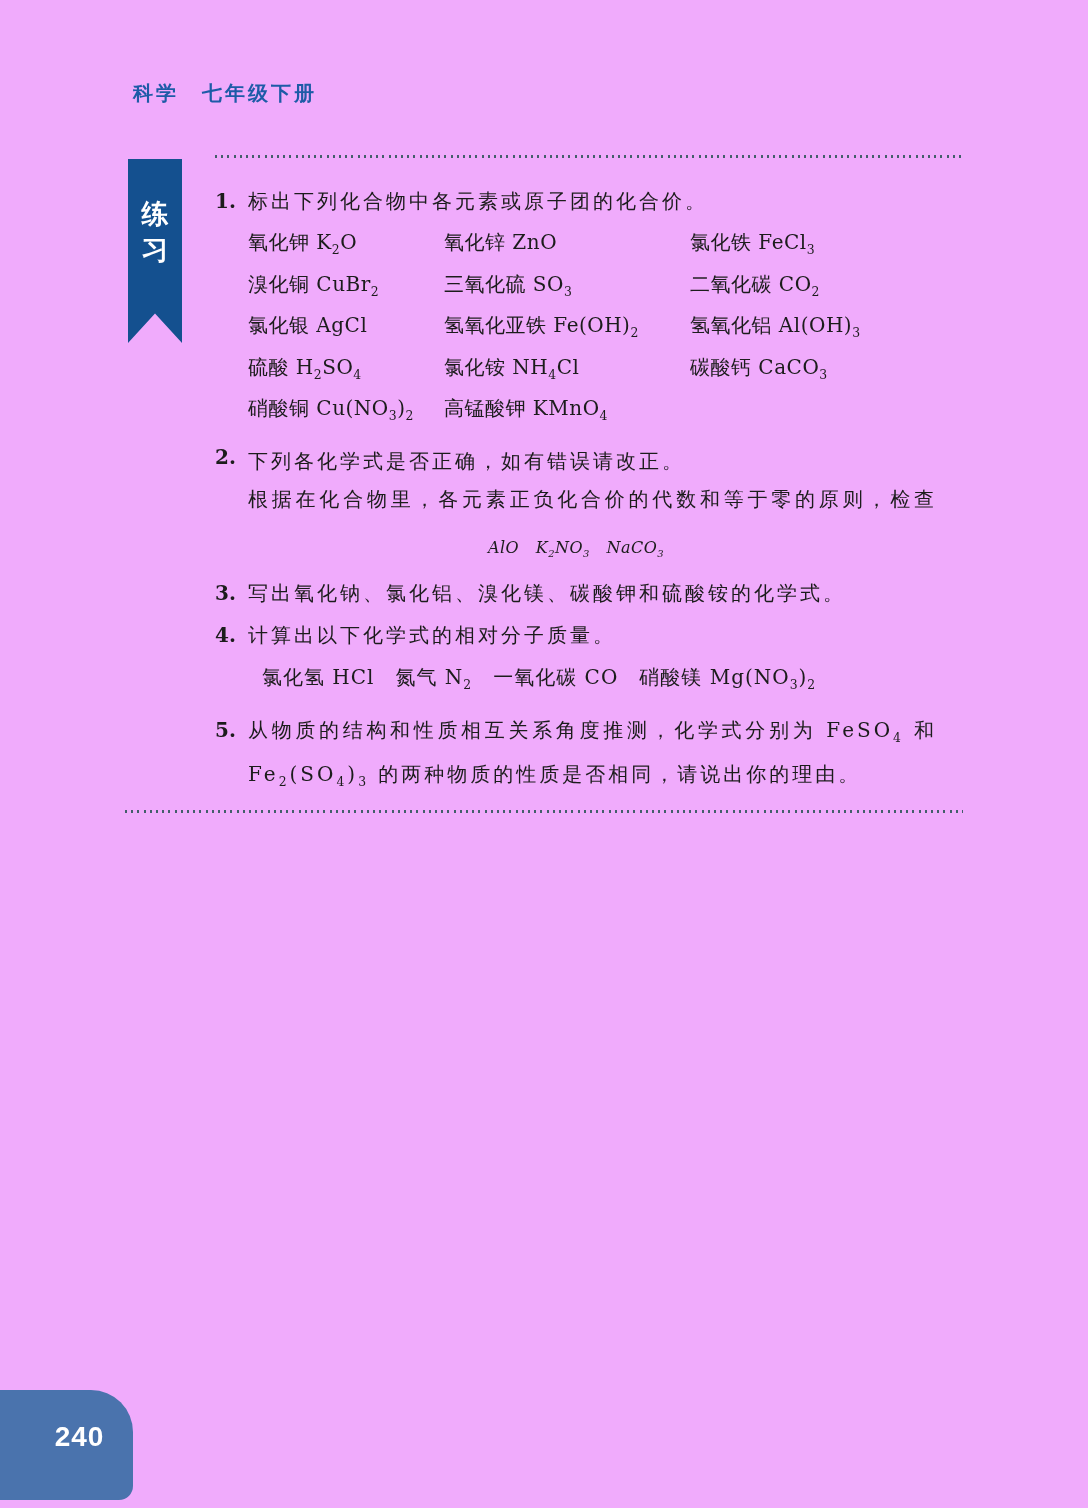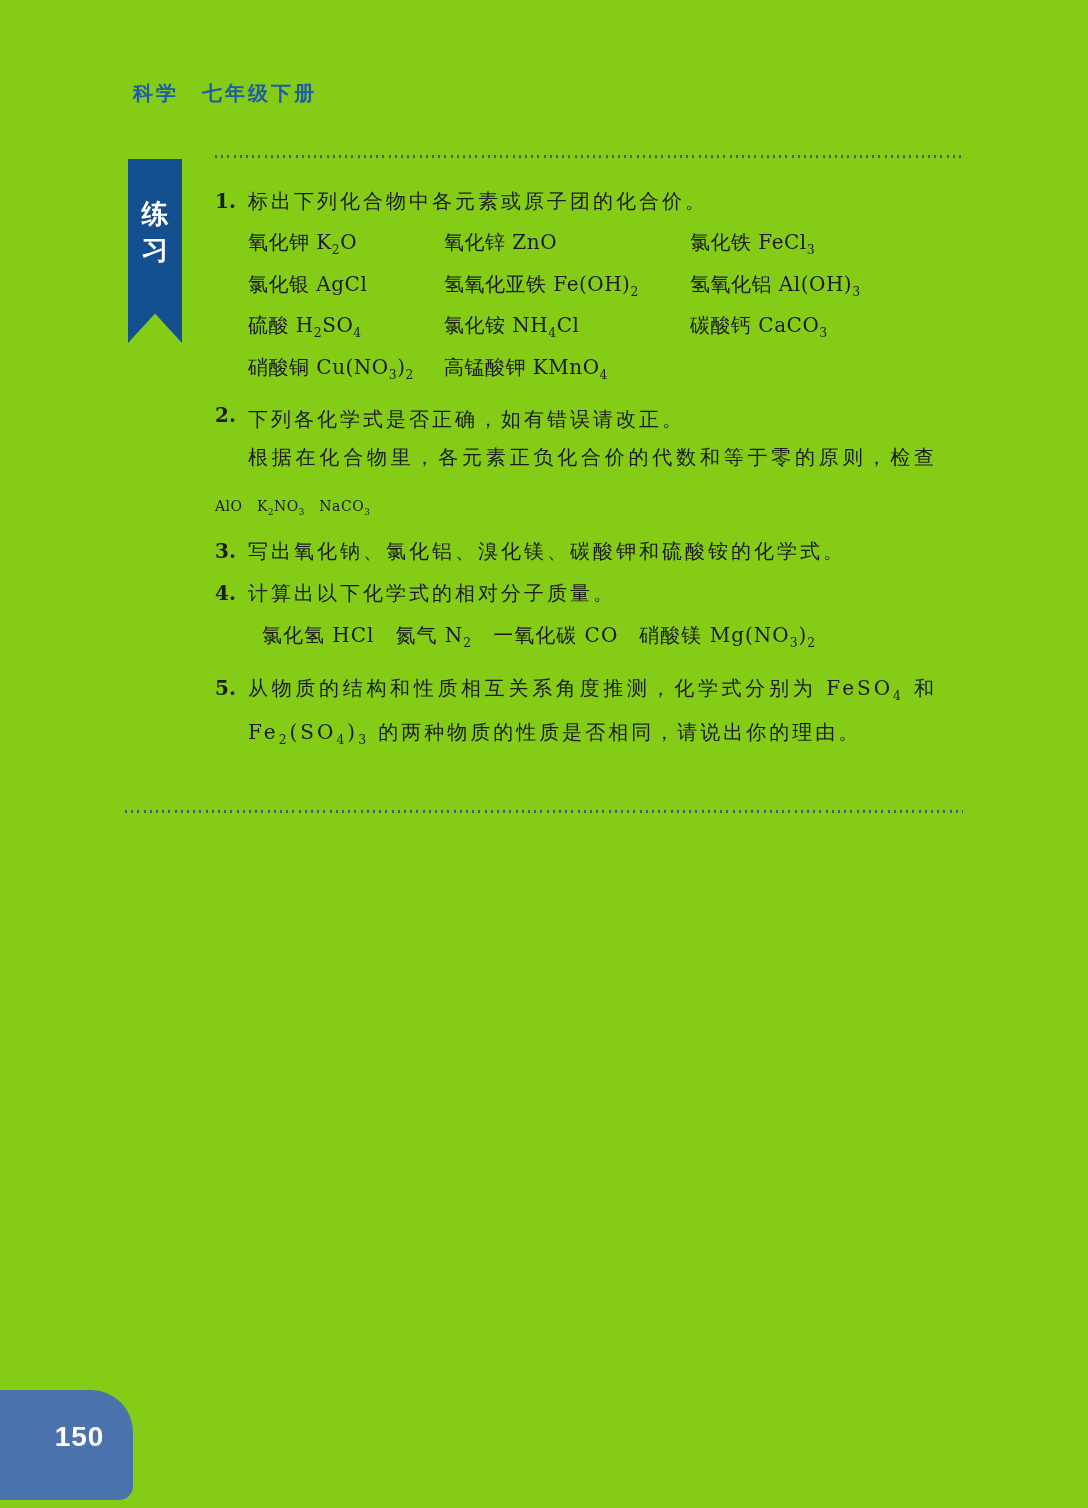--- a/index.html
+++ b/index.html
@@ -5,21 +5,21 @@
   :root{
     --header_blue:#1d5ba7;
     --ribbon_blue:#14508f;
     --tab_blue:#4a73ad;
     --dot_color:#435e6b;
     --text_color:#1c1c1c;
   }
   *{margin:0;padding:0;box-sizing:border-box;}
   body{background:#ffffff;}
   .page{
-    position:relative;width:1088px;height:1508px;background:#84cc16;overflow:hidden;
+    position:relative;width:1088px;height:1508px;background:#f0abfc;overflow:hidden;
     font-family:"DejaVu Serif","Liberation Serif",serif;color:var(--text_color);
   }
   
   .header{
     position:absolute;left:133px;top:80px;
     font-family:"Liberation Sans","DejaVu Sans",sans-serif;
     font-weight:bold;font-size:20px;letter-spacing:3px;color:var(--header_blue);
   }
   
   .dots{
@@ -48,22 +48,22 @@
   .stretch{text-align:justify;text-align-last:justify;}
   sub{font-size:0.62em;line-height:0;}
   
   .rows{margin-top:6px;}
   .crow{display:grid;grid-template-columns:196px 246px 1fr;height:41.5px;line-height:41.5px;}
   .crow span{letter-spacing:0.5px;white-space:nowrap;}
   
   .q2{margin-top:12px;}
   .q2 .qtext{line-height:38px;}
   .center-formulas{
-    margin-top:14px;margin-left:-33px;
-    font-size:14px;line-height:32px;letter-spacing:0.5px;
+    margin-top:14px;margin-left:-33px;text-align:center;
+    font-size:16px;line-height:32px;letter-spacing:0.5px;font-style:italic;
   }
   
   .q3{margin-top:14px;}
   .q4{margin-top:12px;}
   .formline{margin-top:10px;margin-left:14px;line-height:34px;letter-spacing:1px;font-size:20px;}
   .q5{margin-top:14px;}
   .q5 .qtext{line-height:44px;}
   .q5 .qnum{line-height:44px;}
   
   .page-tab{
@@ -97,20 +97,25 @@
 
     <section class="q q1">
       <span class="qnum">1.</span>
       <div class="qbody">
         <div class="qtext">标出下列化合物中各元素或原子团的化合价。</div>
         <div class="rows">
           <div class="crow">
             <span>氧化钾 K<sub>2</sub>O</span>
             <span>氧化锌 ZnO</span>
             <span>氯化铁 FeCl<sub>3</sub></span>
+          </div>
+          <div class="crow">
+            <span>溴化铜 CuBr<sub>2</sub></span>
+            <span>三氧化硫 SO<sub>3</sub></span>
+            <span>二氧化碳 CO<sub>2</sub></span>
           </div>
           <div class="crow">
             <span>氯化银 AgCl</span>
             <span>氢氧化亚铁 Fe(OH)<sub>2</sub></span>
             <span>氢氧化铝 Al(OH)<sub>3</sub></span>
           </div>
           <div class="crow">
             <span>硫酸 H<sub>2</sub>SO<sub>4</sub></span>
             <span>氯化铵 NH<sub>4</sub>Cl</span>
             <span>碳酸钙 CaCO<sub>3</sub></span>
@@ -154,16 +159,16 @@
         <div class="qtext stretch">从物质的结构和性质相互关系角度推测，化学式分别为 FeSO<sub>4</sub> 和</div>
         <div class="qtext">Fe<sub>2</sub>(SO<sub>4</sub>)<sub>3</sub> 的两种物质的性质是否相同，请说出你的理由。</div>
       </div>
     </section>
 
   </div>
 
   <div class="dots bottom-dots"></div>
 
   <div class="page-tab">
-    <span>150</span>
+    <span>240</span>
   </div>
 
 </div>
 
 </body></html>

